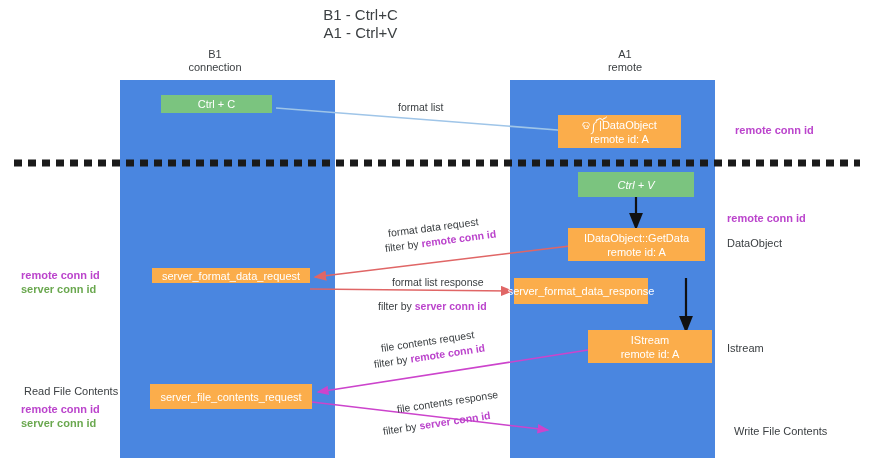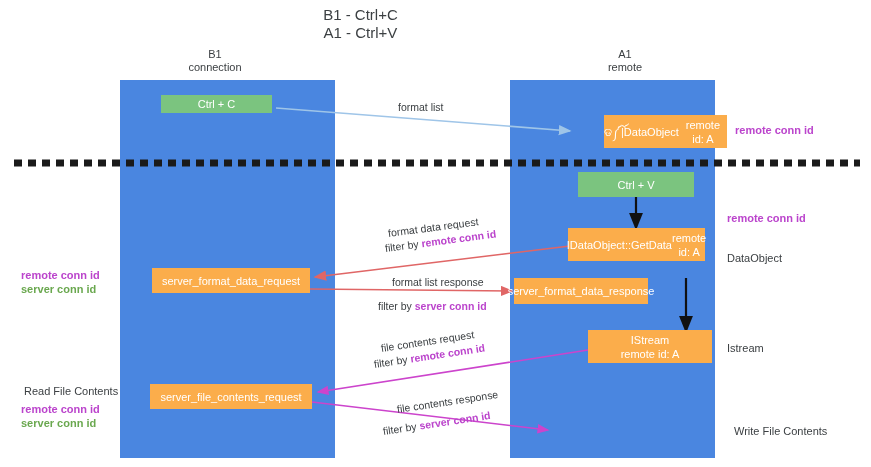--- a/index.html
+++ b/index.html
@@ -138,35 +138,35 @@
 
     <line x1="312" y1="402" x2="548" y2="430" stroke="#cc44cc" stroke-width="1.5" marker-end="url(#ah-mag)"></line>
 
     <line x1="14" y1="163" x2="860" y2="163" stroke="#1a1a1a" stroke-width="7" stroke-dasharray="8 6"></line>
   </svg>
 
   <div class="node green" style="left:161px; top:95px; width:111px; height:18px;">
     <span>Ctrl + C</span>
   </div>
 
-  <div class="node orange" style="left:604px; top:115px; width:123px; height:33px; flex-direction:row;">
+  <div class="node orange" style="left:558px; top:115px; width:123px; height:33px; flex-direction:column;">
     <span>ଡ༼ོ|DataObject</span>
     <span>remote id: A</span>
   </div>
 
-  <div class="node green" style="left:578px; top:172px; width:116px; height:25px;">
+  <div class="node green" style="left:578px; top:172px; width:116px; height:25px;font-style:italic;">
     <span>Ctrl + V</span>
   </div>
 
-  <div class="node orange" style="left:568px; top:228px; width:137px; height:33px; flex-direction:row;">
+  <div class="node orange" style="left:568px; top:228px; width:137px; height:33px; flex-direction:column;">
     <span>IDataObject::GetData</span>
     <span>remote id: A</span>
   </div>
 
-  <div class="node orange" style="left:152px; top:268px; width:158px; height:25px;">
+  <div class="node orange" style="left:152px; top:268px; width:158px; height:15px;">
     <span>server_format_data_request</span>
   </div>
 
   <div class="node orange" style="left:514px; top:278px; width:134px; height:26px;">
     <span>server_format_data_response</span>
   </div>
 
   <div class="node orange" style="left:588px; top:330px; width:124px; height:33px; flex-direction:column;">
     <span>IStream</span>
     <span>remote id: A</span>
@@ -194,21 +194,21 @@
     <span>filter by </span><span class="inline-purple">remote conn id</span>
   </div>
 
   <div class="lbl rot-b" style="left:397px; top:402px;">file contents response</div>
   <div class="lbl rot-b" style="left:383px; top:424px;">
     <span>filter by </span><span class="inline-purple">server conn id</span>
   </div>
 
   <div class="lbl side purple" style="left:735px; top:123px;">remote conn id</div>
   <div class="lbl side purple" style="left:727px; top:211px;">remote conn id</div>
-  <div class="lbl side" style="left:727px; top:251px;">DataObject</div>
+  <div class="lbl side" style="left:727px; top:236px;">DataObject</div>
   <div class="lbl side" style="left:727px; top:341px;">Istream</div>
   <div class="lbl side" style="left:734px; top:424px;">Write File Contents</div>
 
   <div class="lbl side purple" style="left:21px; top:268px;">remote conn id</div>
   <div class="lbl side green" style="left:21px; top:282px;">server conn id</div>
 
   <div class="lbl side" style="left:14px; top:384px;margin-left:10px;">Read File Contents</div>
   <div class="lbl side purple" style="left:21px; top:402px;">remote conn id</div>
   <div class="lbl side green" style="left:21px; top:416px;">server conn id</div>
 

